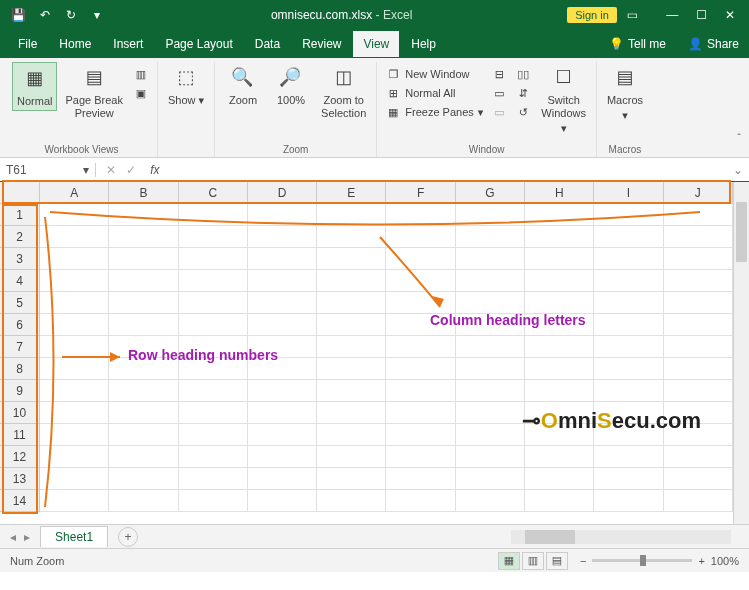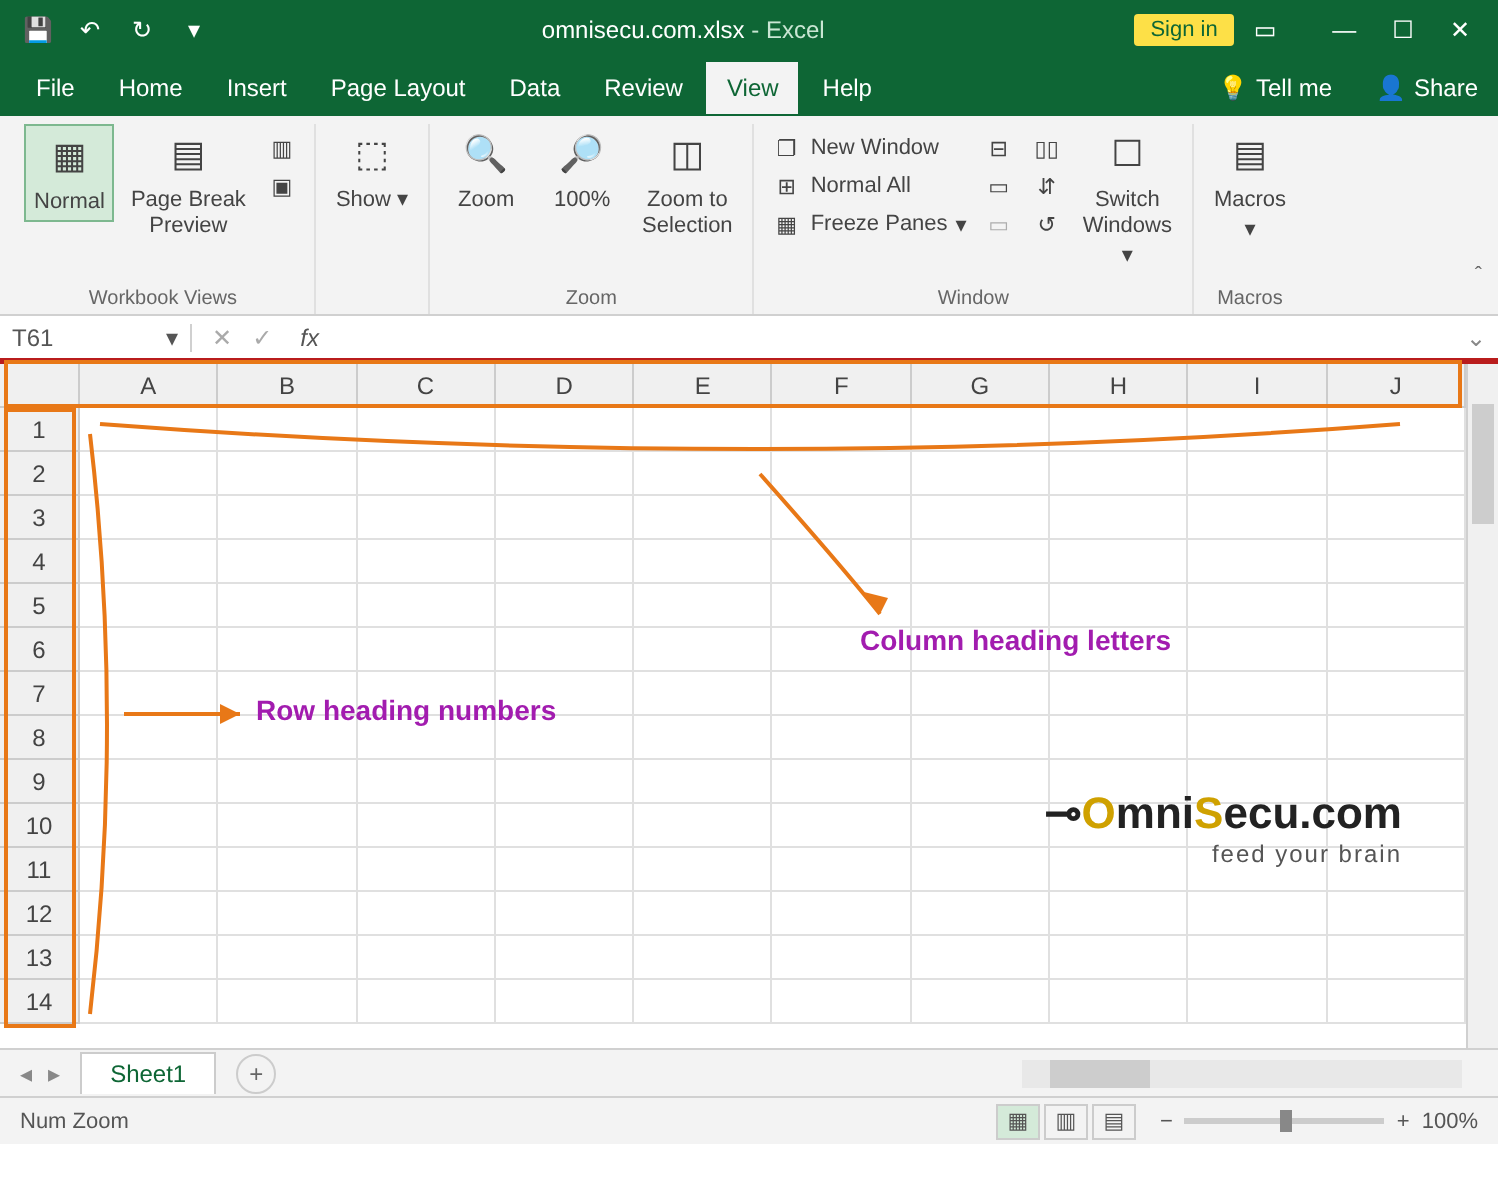--- a/index.html
+++ b/index.html
@@ -27,21 +27,21 @@
 .rgroup .glabel { font-size: 10px; color: #666; padding: 2px 0; }
 .rbtn { display: flex; flex-direction: column; align-items: center; padding: 2px 4px; min-width: 44px; text-align: center; line-height: 1.2; gap: 2px; }
 .rbtn.active { background: #d4ead9; border: 1px solid #7db88f; }
 .rbtn .ic { width: 28px; height: 28px; display: flex; align-items: center; justify-content: center; font-size: 18px; }
 .smallcol { display: flex; flex-direction: column; gap: 3px; padding: 4px 2px; }
 .smallcol .rowitem { display: flex; align-items: center; gap: 4px; font-size: 11px; white-space: nowrap; }
 .sic { width: 16px; height: 16px; display: inline-flex; align-items: center; justify-content: center; }
 
 .collapse-rib { position: absolute; right: 8px; top: 132px; font-size: 11px; color: #666; }
 
-.namebox-row { height: 24px; display: flex; align-items: center; border-bottom: 3px solid #b91c1c; font-size: 12px; color: #555; background: #fff; }
+.namebox-row { height: 24px; display: flex; align-items: center; border-bottom: 1px solid #b91c1c; font-size: 12px; color: #555; background: #fff; }
 .namebox { width: 96px; border-right: 1px solid #d0d0d0; padding: 0 6px; display: flex; justify-content: space-between; align-items: center; }
 .fxbtns { display: flex; gap: 10px; padding: 0 10px; color: #aaa; }
 .fxlabel { font-style: italic; padding-left: 4px; }
 .formula-input { flex: 1; }
 
 .grid-area { position: relative; height: 342px; background: #fff; }
 .sel-all { position: absolute; left: 0; top: 0; width: 40px; height: 22px; border-right: 1px solid #ccc; border-bottom: 1px solid #ccc; background: #f0f0f0; }
 .col-headers { position: absolute; left: 40px; top: 0; right: 16px; height: 22px; display: flex; }
 .col-headers .ch { flex: 1; border-right: 1px solid #ccc; border-bottom: 1px solid #ccc; background: #f0f0f0; text-align: center; font-size: 12px; line-height: 22px; color: #444; }
 .row-headers { position: absolute; left: 0; top: 22px; width: 40px; }
@@ -448,21 +448,20 @@
     <path d="M 62 175 L 120 175" stroke="#e87817" stroke-width="2" fill="none"></path>
     <polygon points="120,175 110,170 110,180" fill="#e87817"></polygon>
   </svg>
   <div class="anno" style="left:430px; top:130px;">Column heading letters</div>
   <div class="anno" style="left:128px; top:165px;">Row heading numbers</div>
 
   <div class="watermark">
     <div class="logo">
       <span>⊸</span><span class="o">O</span><span>mni</span><span class="o">S</span><span>ecu.com</span>
     </div>
-    <div class="tag">feed your brain</div>
   </div>
 </div>
 
 <div class="sheet-tabs">
   <div class="nav">
     <span>◂</span>
     <span>▸</span>
   </div>
   <div class="stab">Sheet1</div>
   <div class="addtab">+</div>

